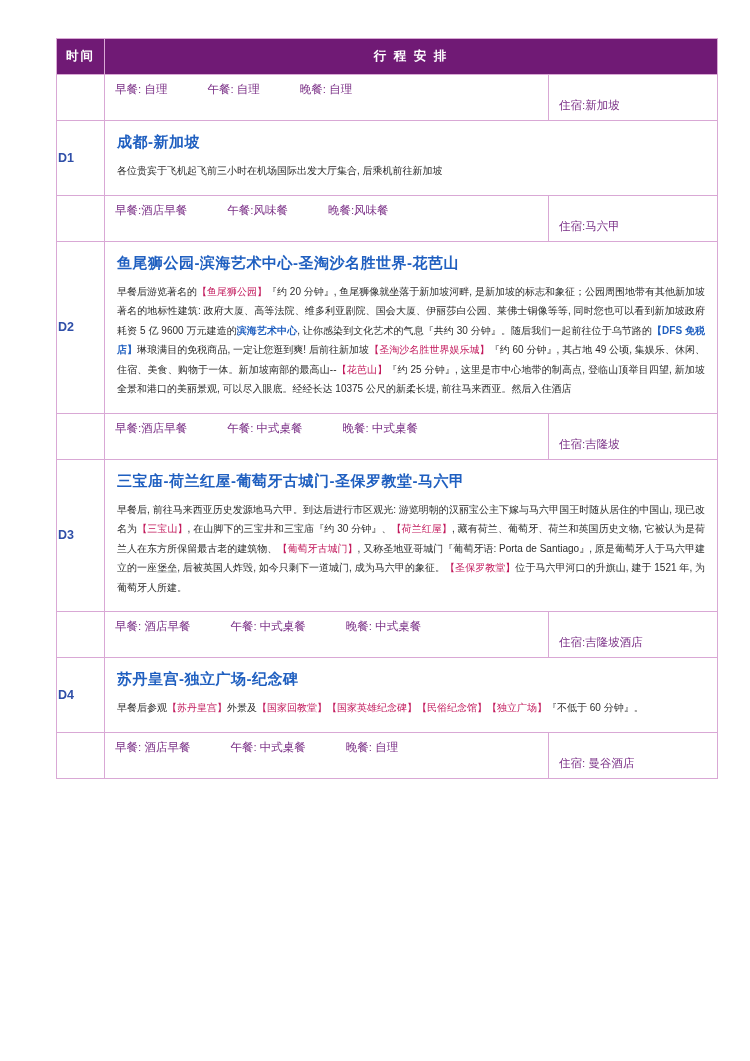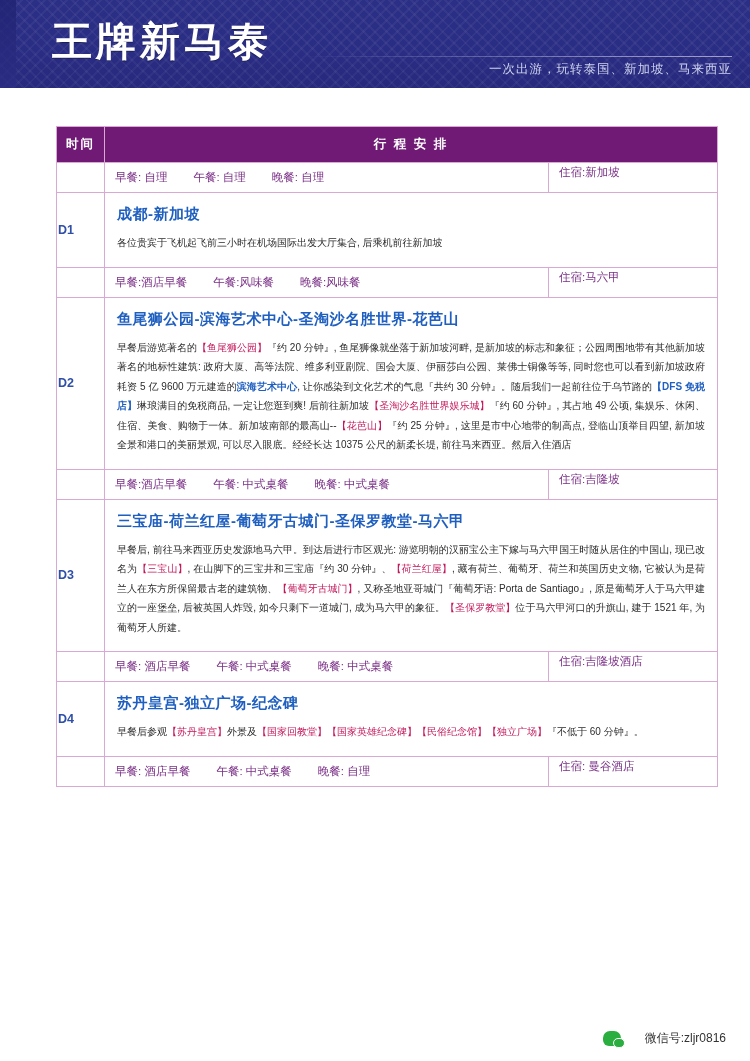--- a/index.html
+++ b/index.html
@@ -94,28 +94,29 @@
   .meal-inner{
     display:flex;
     font-size:11.5px;
     color:#7a2f86;
   }
   .meal-left{
     flex:1 1 auto;
     padding:7px 8px 7px 10px;
     border-right:1px solid #d9a8d5;
     display:flex;
-    gap:26px;
+    gap:40px;
     white-space:nowrap;
   }
   .meal-right{
     width:168px;
-    padding:2px 8px 7px 10px;
+    padding:15px 8px 7px 10px;
     box-sizing:border-box;
     white-space:nowrap;
+    margin-top:8px;
   }
   .meal-item{color:#7a2f86;}
   .body-cell{padding:10px 12px 14px 12px;margin-top:8px;}
   .route-title{
     color:#1f5fc0;
     font-size:15px;
     font-weight:bold;
     margin:2px 0 9px 0;
     letter-spacing:.5px;
   }
@@ -155,25 +156,20 @@
     background:#2aae3f;
     border:1.5px solid #fff;
     box-sizing:border-box;
   }
 </style>
 </head>
 <body>
 
 <div class="page">
 
-  <div class="banner">
-    <div class="banner-title">王牌新马泰</div>
-    <div class="banner-sub-line"></div>
-    <div class="banner-sub">一次出游，玩转泰国、新加坡、马来西亚</div>
-  </div>
 
 
   <div class="sched-wrap">
     <table class="sched">
       <colgroup>
           <col style="width:48px">
           <col>
         </colgroup>
       <thead>
         <tr>

